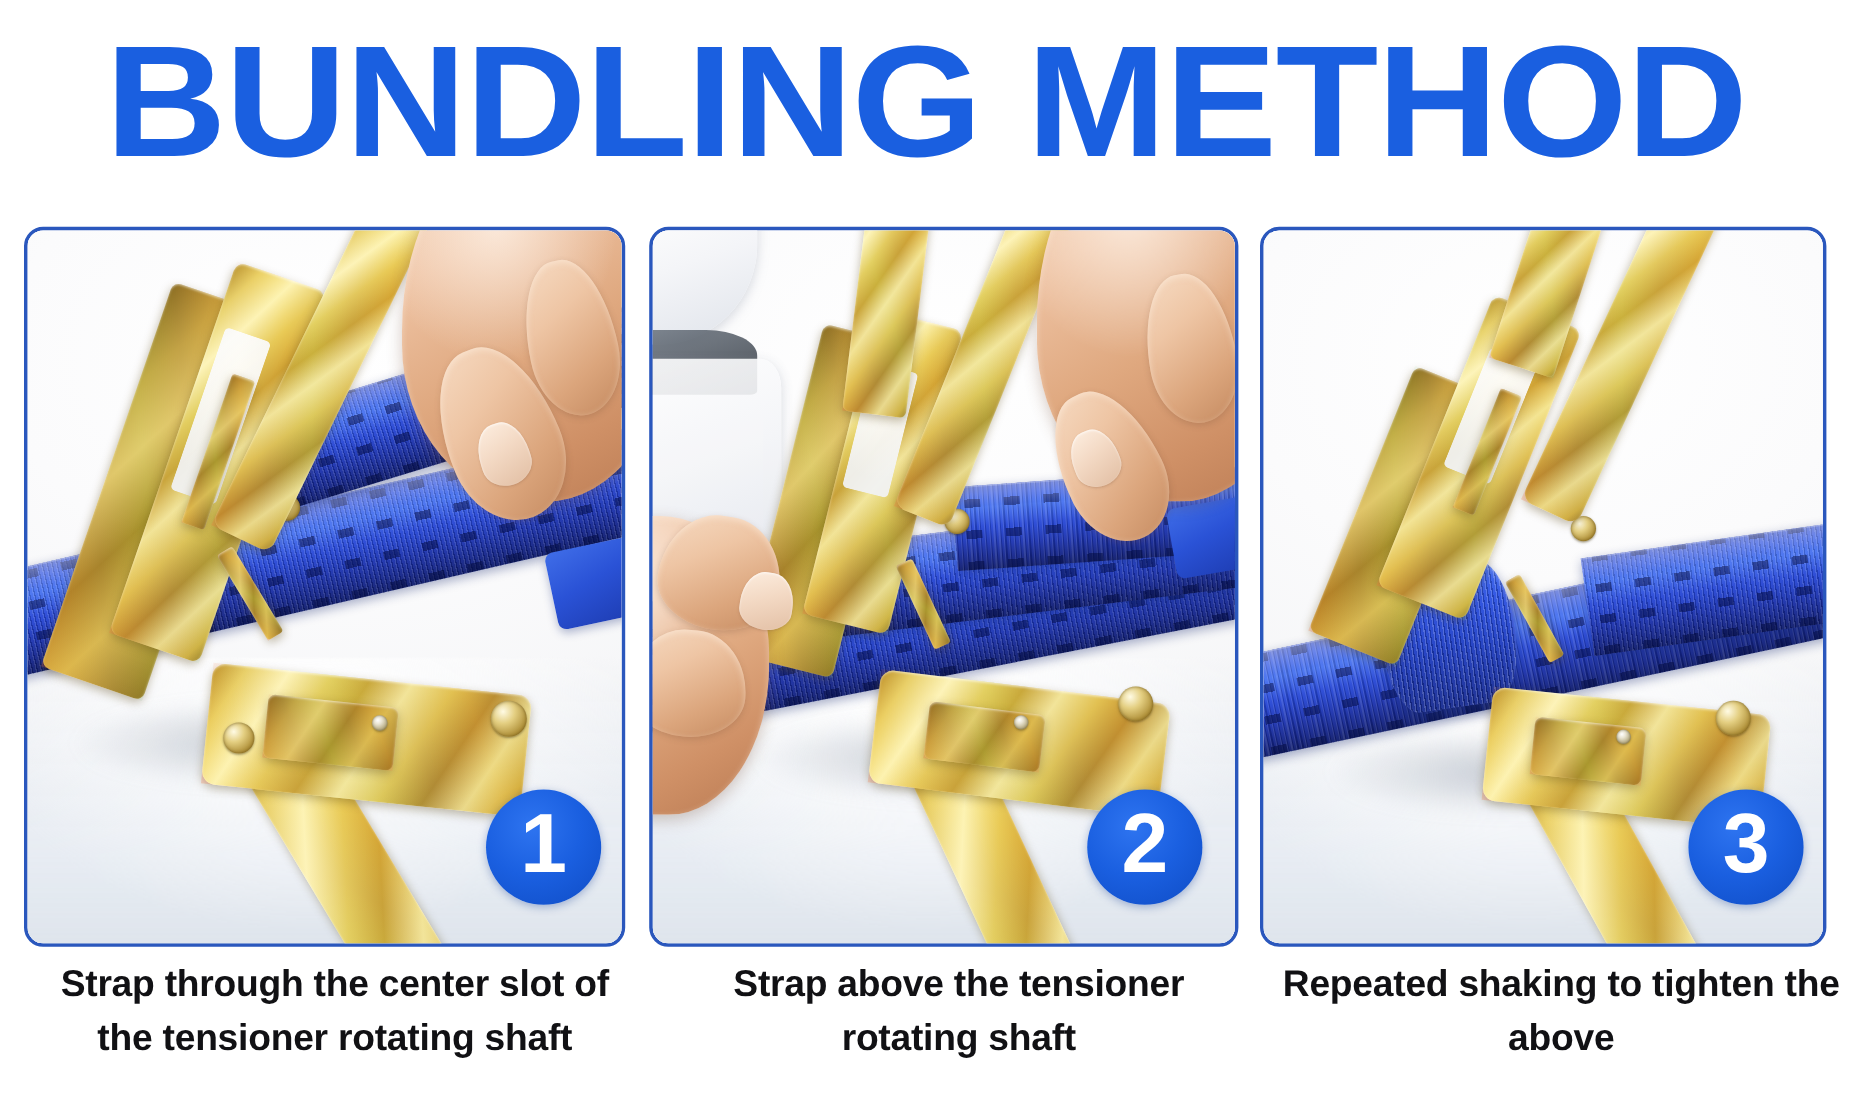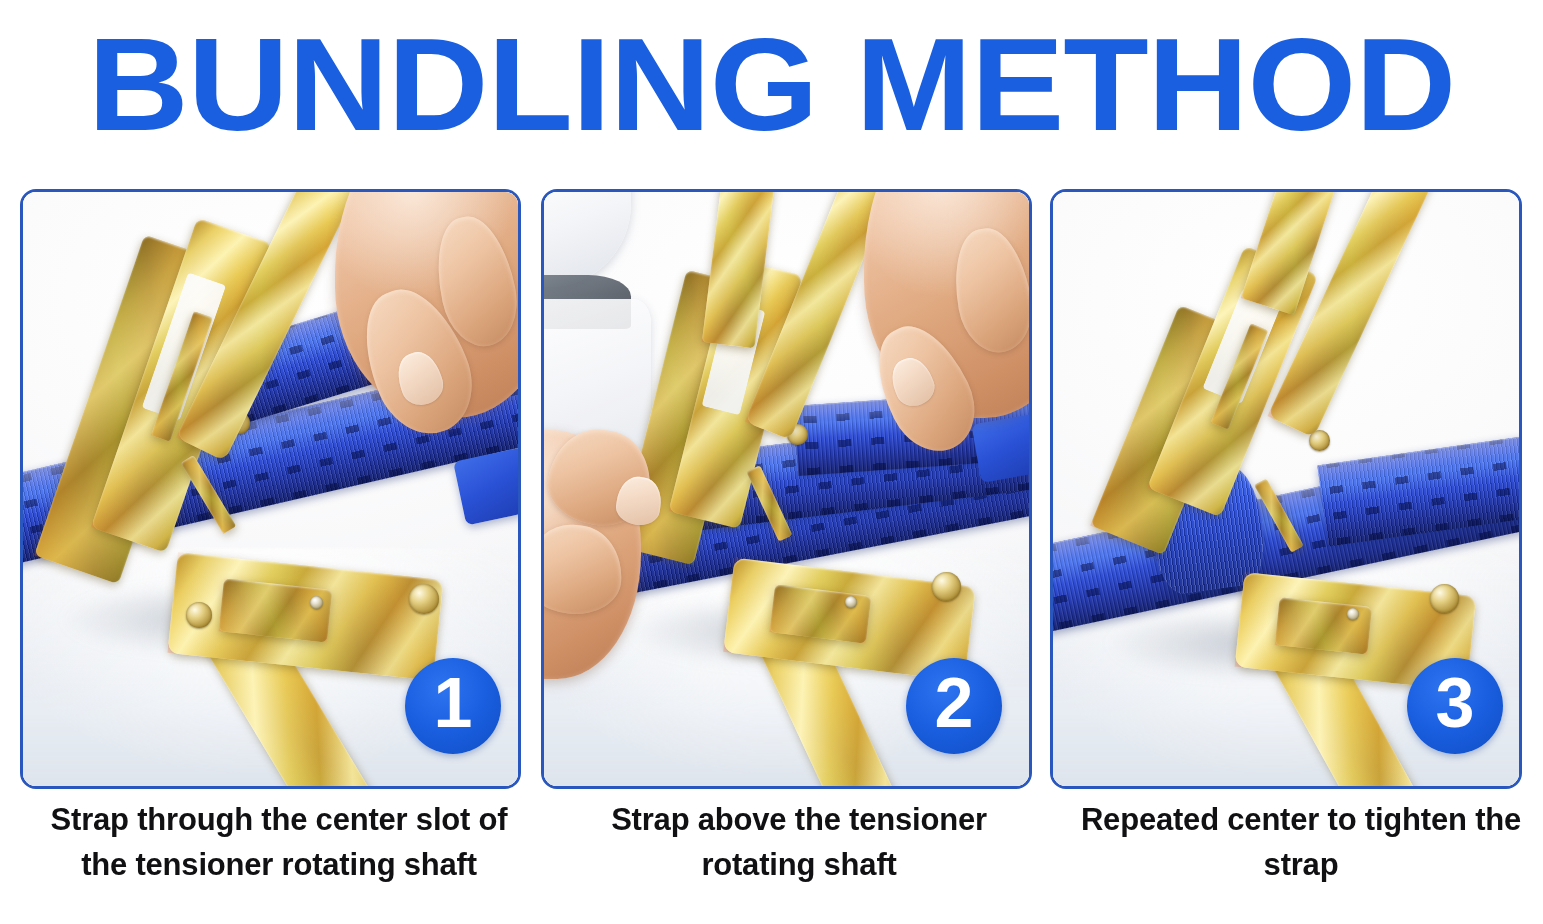--- a/index.html
+++ b/index.html
@@ -326,14 +326,14 @@
       <div class="badge" style="left:354px;top:466px;">
         <span>3</span>
       </div>
     </div>
   </div>
 </div>
 
 <div id="captions">
   <div class="caption" id="caption-1">Strap through the center slot of the tensioner rotating shaft</div>
   <div class="caption" id="caption-2">Strap above the tensioner rotating shaft</div>
-  <div class="caption" id="caption-3">Repeated center to tighten the strap</div>
+  <div class="caption" id="caption-3">Repeated shaking to tighten the above</div>
 </div>
 
 </body></html>

